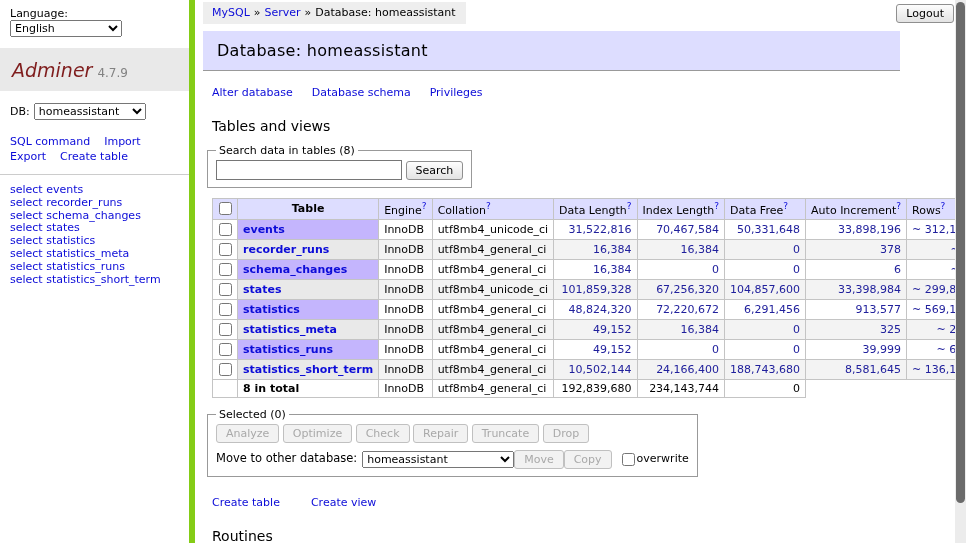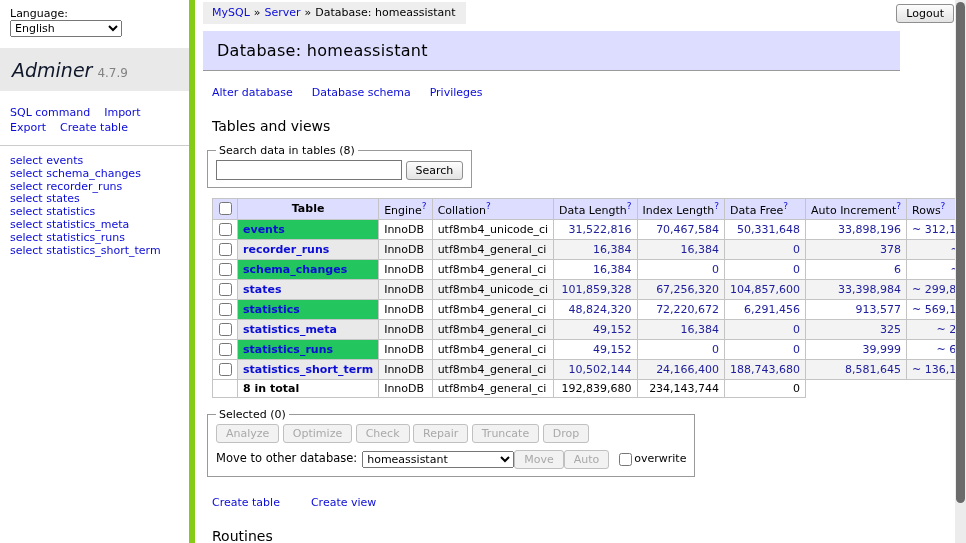--- a/index.html
+++ b/index.html
@@ -15,21 +15,21 @@
   #sidebar {
     position:absolute; left:0; top:0; width:195px; height:543px;
     border-right:6px solid #84cc16; background:#fff;
   }
   .lang-row { padding:7px 8px 6px 10px; }
   .lang-row label { margin-right:4px; }
   .lang-row select { width:112px; font-size:11px; font-family:"DejaVu Sans",sans-serif; }
   .brand {
     background:#e9e9e9; margin-top:5px; padding:11px 12px 10px 12px;
   }
-  .brand .app-name { font-style:italic; font-size:19px; color:#0f172a; }
+  .brand .app-name { font-style:italic; font-size:19px; color:#7f1d1d; }
   .brand .app-version { font-size:12px; color:#828282; margin-left:5px; }
   .db-row { padding:12px 8px 0 10px; }
   .db-row label { margin-right:4px; }
   .db-row select { width:112px; font-size:11px; font-family:"DejaVu Sans",sans-serif; }
   .sidebar-actions { padding:14px 8px 0 10px; line-height:15px; }
   .sidebar-actions a { margin-right:14px; white-space:nowrap; display:inline-block; }
   .sidebar-divider { border:none; border-top:1px solid #ccc; margin:10px 0 9px 0; }
   .table-links { padding:0 8px 0 10px; }
   .table-links a { display:block; line-height:12.8px; white-space:nowrap; }
 
@@ -72,21 +72,21 @@
   table.db-tables {
     border-collapse:collapse; table-layout:fixed; margin:10px 0 0 9px;
     font-size:11px;
   }
   .db-tables th, .db-tables td {
     border:1px solid #c4c4c4; padding:2px 5px; height:18px; overflow:hidden; white-space:nowrap;
   }
   .db-tables thead th { background:#ddf; font-weight:400; text-align:left; }
   .db-tables thead th.col-table { font-weight:bold; text-align:center; }
   .db-tables thead sup { color:#0c0cd8; font-size:9px; cursor:pointer; }
-  .db-tables tbody th { background:#22c55e; text-align:left; }
+  .db-tables tbody th { background:#c4b5fd; text-align:left; }
   .db-tables tbody th a { font-weight:bold; }
   .db-tables td.check, .db-tables thead th.check { text-align:center; padding:0 2px; background:#fff; }
   .db-tables thead th.check { background:#ddf; }
   .db-tables td.num { text-align:right; color:#20209c; }
   .db-tables tbody tr.even td:not(.check) { background:#f3f3f3; }
   .db-tables tbody tr.even th { background:#e9e9e9; }
   .db-tables tr.total th { background:#fff; }
   .db-tables tr.total td { background:#fff; }
   .db-tables tr.total td.num { color:#000; }
   .db-tables tr.total td.empty-cell { border:none; background:#fff; }
@@ -113,28 +113,31 @@
 </head>
 <body>
 
 <div id="sidebar">
   <div class="lang-row">
     <label>Language:</label><select><option>English</option></select>
   </div>
   <div class="brand">
     <span class="app-name">Adminer</span><span class="app-version">4.7.9</span>
   </div>
+  <div class="db-row">
+    <label>DB:</label><select><option>homeassistant</option></select>
+  </div>
   <div class="sidebar-actions">
     <a>SQL command</a><a>Import</a><a>Export</a><a>Create table</a>
   </div>
   <hr class="sidebar-divider">
   <div class="table-links">
     <a>select events</a>
+    <a>select recorder_runs</a>
     <a>select schema_changes</a>
-    <a>select recorder_runs</a>
     <a>select states</a>
     <a>select statistics</a>
     <a>select statistics_meta</a>
     <a>select statistics_runs</a>
     <a>select statistics_short_term</a>
   </div>
 </div>
 
 <div id="main">
   <div class="breadcrumb">
@@ -295,21 +298,21 @@
     <legend>Selected (0)</legend>
     <div>
       <button class="btn" disabled="">Analyze</button>
       <button class="btn" disabled="">Optimize</button>
       <button class="btn" disabled="">Check</button>
       <button class="btn" disabled="">Repair</button>
       <button class="btn" disabled="">Truncate</button>
       <button class="btn" disabled="">Drop</button>
     </div>
     <div class="move-row">
-      <span class="move-label">Move to other database:</span><select><option>homeassistant</option></select><button class="btn" disabled="">Move</button><button class="btn" disabled="">Auto</button><span class="overwrite-wrap"><input type="checkbox" style=""><span>overwrite</span></span>
+      <span class="move-label">Move to other database:</span><select><option>homeassistant</option></select><button class="btn" disabled="">Move</button><button class="btn" disabled="">Copy</button><span class="overwrite-wrap"><input type="checkbox" style=""><span>overwrite</span></span>
     </div>
   </fieldset>
 
   <div class="create-links">
     <a>Create table</a><a>Create view</a>
   </div>
 
   <h3>Routines</h3>
 
   

